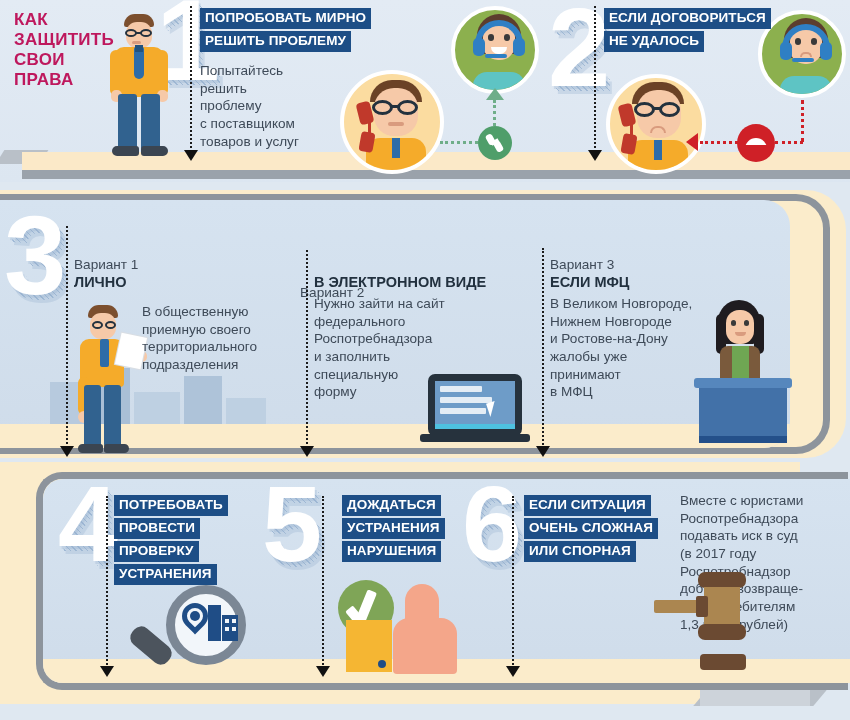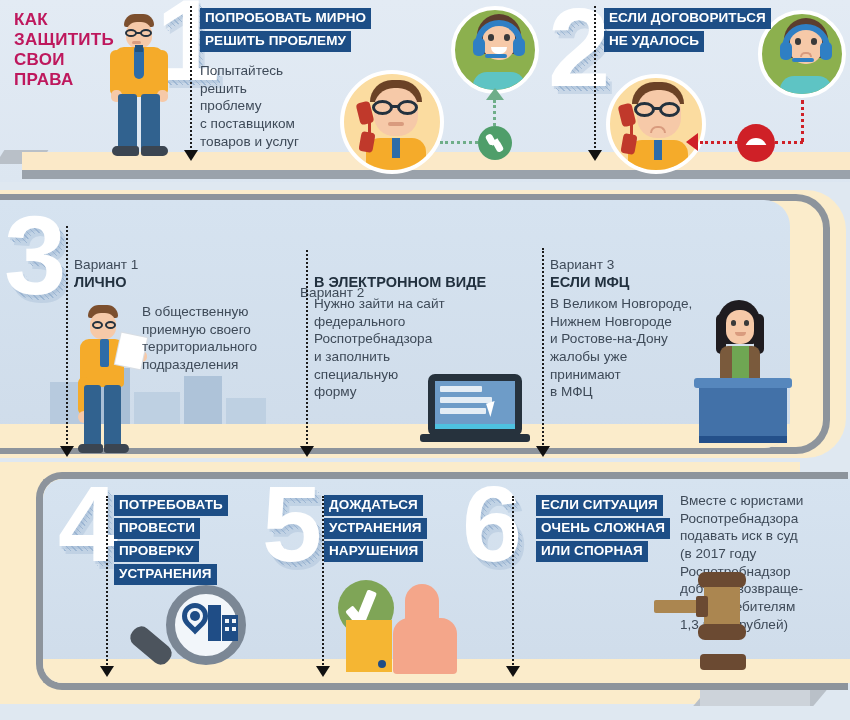--- a/index.html
+++ b/index.html
@@ -369,21 +369,21 @@
       <div class="abs" style="left:24px;top:22px;width:4px;height:4px;background:#f2f6fa;"></div>
     </div>
   </div>
 
   <div class="bigno" style="left:262px;top:482px;font-size:108px;">
     <span class="hatch">5</span>
     <span>5</span>
   </div>
   <div class="dot-v" style="left:322px;top:496px;height:172px;"></div>
   <div class="tri-d" style="left:316px;top:666px;"></div>
-  <div class="banner" style="left:324px;top:495px;text-align:right;">
+  <div class="banner" style="left:342px;top:495px;text-align:right;">
     <span>ДОЖДАТЬСЯ</span>
     <span>УСТРАНЕНИЯ</span>
     <span>НАРУШЕНИЯ</span>
   </div>
 
   <div class="abs" style="left:383px;top:578px;width:84px;height:96px;z-index:5;">
     <div class="abs" style="left:22px;top:6px;width:34px;height:50px;background:#f4a68a;border-radius:17px 17px 6px 6px;"></div>
     <div class="abs" style="left:10px;top:40px;width:64px;height:56px;background:#f4a68a;border-radius:16px 16px 4px 4px;"></div>
   </div>
   <div class="abs" style="left:338px;top:580px;width:56px;height:56px;border-radius:50%;background:#7fa557;z-index:6;">
@@ -393,21 +393,21 @@
   <div class="abs" style="left:346px;top:620px;width:46px;height:52px;background:#f5b633;z-index:6;">
     <div class="abs" style="left:32px;top:40px;width:8px;height:8px;background:#1f4d86;border-radius:50%;"></div>
   </div>
 
   <div class="bigno" style="left:462px;top:482px;font-size:108px;">
     <span class="hatch">6</span>
     <span>6</span>
   </div>
   <div class="dot-v" style="left:512px;top:496px;height:172px;"></div>
   <div class="tri-d" style="left:506px;top:666px;"></div>
-  <div class="banner" style="left:536px;top:495px;justify-content:center;">
+  <div class="banner" style="left:524px;top:495px;justify-content:center;">
     <span>ЕСЛИ СИТУАЦИЯ</span>
     <span>ОЧЕНЬ СЛОЖНАЯ</span>
     <span>ИЛИ СПОРНАЯ</span>
   </div>
   <div class="body-txt" style="left:680px;top:492px;width:180px;">Вместе с юристами
 Роспотребнадзора
 подавать иск в суд
 (в 2017 году
 Роспотребнадзор
 добился возвраще-

